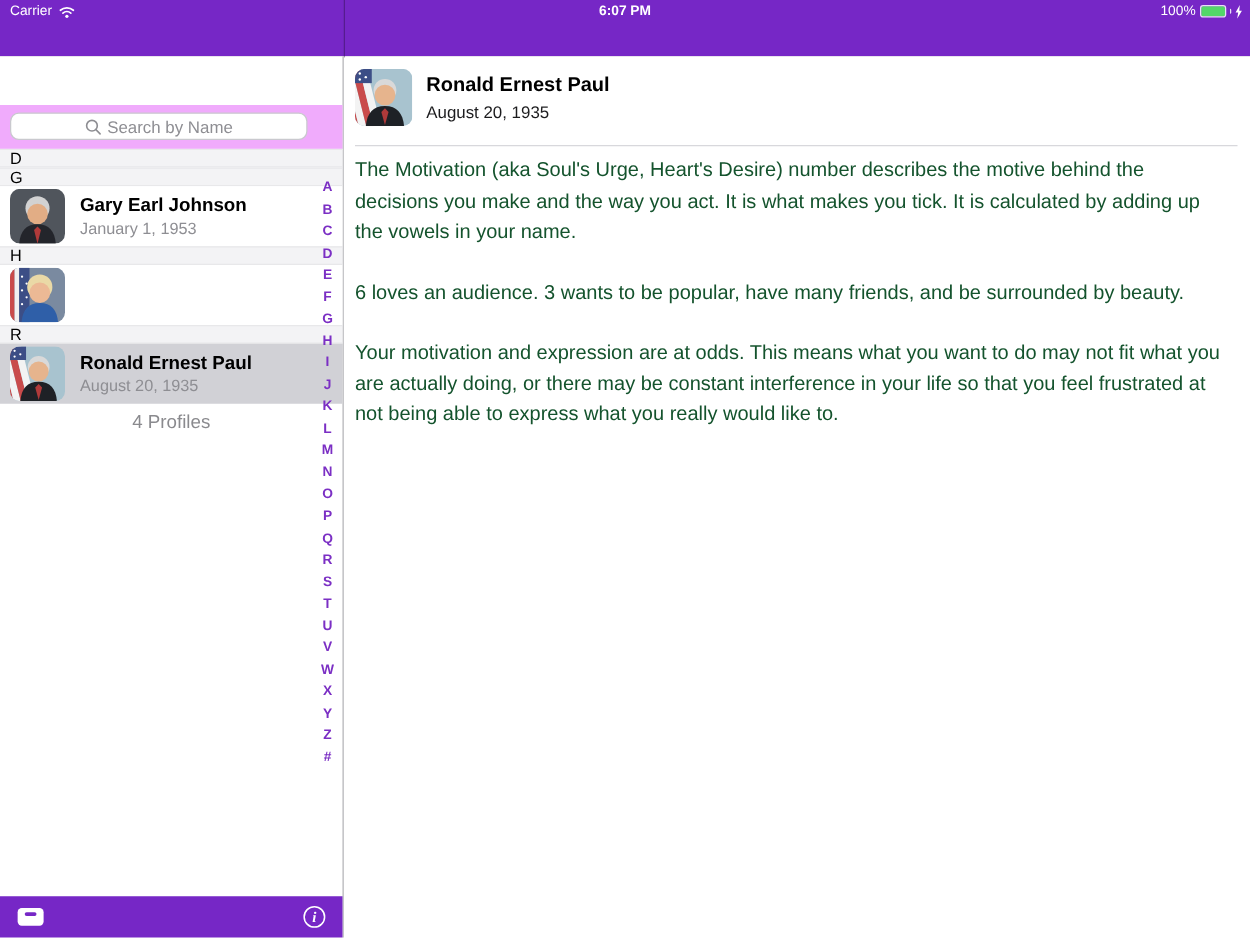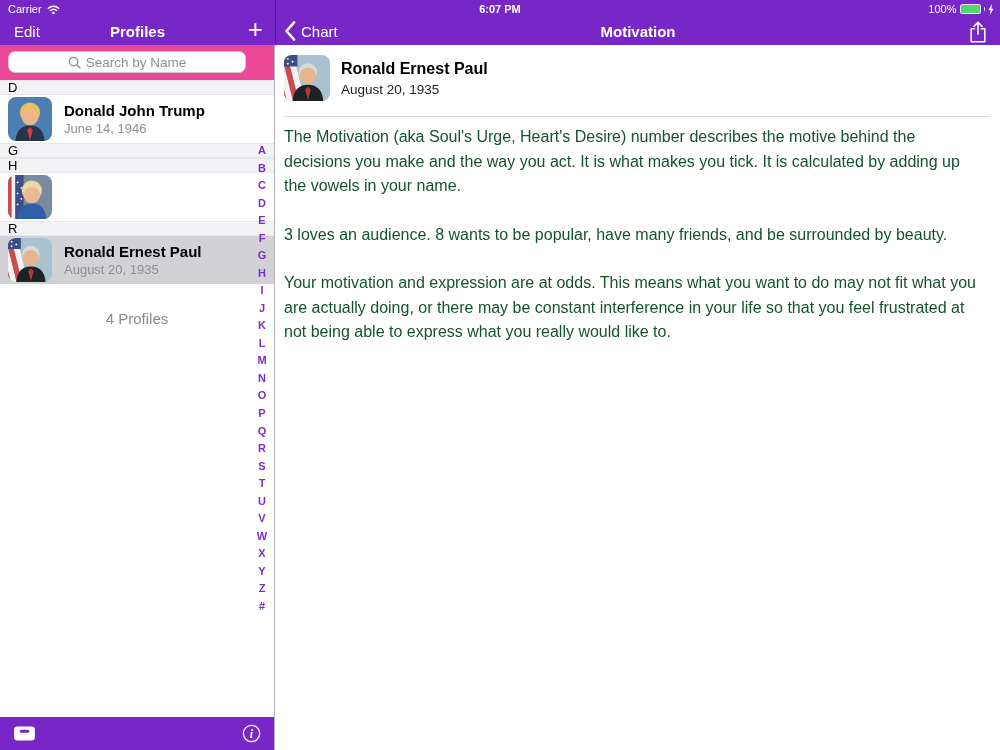--- a/index.html
+++ b/index.html
@@ -32,34 +32,34 @@
   .edit-btn{position:absolute;left:14px;top:5px;font-size:15px;cursor:pointer;}
   .panel-title{position:absolute;left:0;right:0;top:5px;text-align:center;font-size:15px;font-weight:bold;}
   .add-btn{position:absolute;right:12px;top:-2px;font-size:26px;font-weight:300;cursor:pointer;line-height:27px;}
   .back-btn{position:absolute;left:8px;top:3px;display:flex;align-items:center;gap:5px;cursor:pointer;}
   .back-btn span{font-size:15px;}
   .share-btn{position:absolute;right:12px;top:2px;cursor:pointer;}
 
   
   .sidebar{position:absolute;top:45px;left:0;width:275px;bottom:0;background:#fff;
            border-right:1px solid #b4b4b8;}
-  .search-area{height:35px;background:#ec4899;position:relative;}
+  .search-area{height:35px;background:#f0abfc;position:relative;margin-top:39px;}
   .search-field{position:absolute;left:8px;right:28px;top:6px;height:22px;background:#fff;
       border:1px solid #c9c9ce;border-radius:7px;display:flex;align-items:center;justify-content:center;
       gap:5px;color:#8e8e93;font-size:13.5px;cursor:text;}
   .section-header{height:15px;background:#f3f3f5;border-top:1px solid #e8e8ea;border-bottom:1px solid #e8e8ea;
       font-size:13px;line-height:13px;padding-left:8px;color:#000;display:flex;align-items:center;}
   .row{height:48px;display:flex;align-items:center;padding-left:8px;background:#fff;cursor:pointer;}
   .row.selected{background:var(--selected);}
   .avatar{width:44px;height:44px;border-radius:8px;overflow:hidden;flex:0 0 44px;}
   .avatar svg{display:block;width:100%;height:100%;}
   .row-text{margin-left:12px;}
   .row-name{font-size:15px;font-weight:bold;color:#000;}
   .row-date{font-size:13px;color:#8e8e93;margin-top:2px;}
-  .profiles-count{margin-top:26px;text-align:center;font-size:15px;color:#8a8a8e;}
+  .profiles-count{margin-top:6px;text-align:center;font-size:15px;color:#8a8a8e;}
 
   .alpha-index{position:absolute;top:100px;right:5px;width:14px;height:467px;
       display:flex;flex-direction:column;justify-content:space-between;align-items:center;}
   .alpha-index span{font-size:11px;font-weight:bold;color:var(--index);line-height:11px;cursor:pointer;}
 
   .toolbar{position:absolute;left:0;right:0;bottom:0;height:33px;background:var(--accent);
       display:flex;align-items:center;justify-content:space-between;padding:0 13px;}
   .tool-btn{cursor:pointer;display:flex;align-items:center;}
 
   
@@ -145,74 +145,51 @@
       <div class="sb-right">
         <span>100%</span>
         <span class="battery-body"></span>
         <span class="battery-tip"></span>
         <svg class="icon" width="6" height="11" viewBox="0 0 7 13">
           <path d="M4.5 0 L0.5 7 H3 L2 13 L6.5 5.5 H4 Z" fill="#fff"></path>
         </svg>
       </div>
     </div>
 
-    <div class="nav-row">
-      <div class="nav-left">
-        <span class="edit-btn">Edit</span>
-        <span class="panel-title">Profiles</span>
-        <span class="add-btn">+</span>
-      </div>
-      <div class="nav-right">
-        <span class="back-btn">
-          <svg class="icon" width="12" height="20" viewBox="0 0 12 20">
-            <path d="M10 1.5 L2.5 10 L10 18.5" stroke="#fff" stroke-width="2.6" fill="none" stroke-linecap="round" stroke-linejoin="round"></path>
-          </svg>
-          <span>Chart</span>
-        </span>
-        <span class="panel-title">Motivation</span>
-        <span class="share-btn">
-          <svg class="icon" width="20" height="24" viewBox="0 0 22 26">
-            <path d="M11 3 V15.5" stroke="#fff" stroke-width="1.7" fill="none" stroke-linecap="round"></path>
-            <path d="M6.5 7 L11 2.3 L15.5 7" stroke="#fff" stroke-width="1.7" fill="none" stroke-linecap="round" stroke-linejoin="round"></path>
-            <path d="M7.2 9.5 H3.5 V23.8 H18.5 V9.5 H14.8" stroke="#fff" stroke-width="1.7" fill="none" stroke-linecap="round" stroke-linejoin="round"></path>
-          </svg>
-        </span>
-      </div>
-    </div>
     <div class="pane-divider"></div>
   </div>
 
   <div class="sidebar">
     <div class="search-area">
       <div class="search-field">
         <svg class="icon" width="13" height="13" viewBox="0 0 14 14">
           <circle cx="6" cy="6" r="4.6" stroke="#8e8e93" stroke-width="1.4" fill="none"></circle>
           <path d="M9.4 9.4 L13 13" stroke="#8e8e93" stroke-width="1.4" stroke-linecap="round"></path>
         </svg>
         <span>Search by Name</span>
       </div>
     </div>
 
     <div class="section">
       <div class="section-header">D</div>
+    </div>
+
+    <div class="section">
+      <div class="section-header">G</div>
       <div class="row">
         <span class="avatar">
             <svg viewBox="0 0 48 48">
-              <use href="#av-trump"></use>
+              <use href="#av-johnson"></use>
             </svg>
           </span>
         <div class="row-text">
-          <div class="row-name">Donald John Trump</div>
-          <div class="row-date">June 14, 1946</div>
+          <div class="row-name">Gary Earl Johnson</div>
+          <div class="row-date">January 1, 1953</div>
         </div>
       </div>
-    </div>
-
-    <div class="section">
-      <div class="section-header">G</div>
     </div>
 
     <div class="section">
       <div class="section-header">H</div>
       <div class="row">
         <span class="avatar">
             <svg viewBox="0 0 48 48">
               <use href="#av-clinton"></use>
             </svg>
           </span>
@@ -289,18 +266,18 @@
             <use href="#av-paul"></use>
           </svg>
         </span>
       <div class="dh-text">
         <div class="dh-name">Ronald Ernest Paul</div>
         <div class="dh-date">August 20, 1935</div>
       </div>
     </div>
     <div class="detail-body">
       <p>The Motivation (aka Soul's Urge, Heart's Desire) number describes the motive behind the decisions you make and the way you act. It is what makes you tick. It is calculated by adding up the vowels in your name.</p>
-      <p>3 loves an audience. 8 wants to be popular, have many friends, and be surrounded by beauty.</p>
+      <p>6 loves an audience. 3 wants to be popular, have many friends, and be surrounded by beauty.</p>
       <p>Your motivation and expression are at odds. This means what you want to do may not fit what you are actually doing, or there may be constant interference in your life so that you feel frustrated at not being able to express what you really would like to.</p>
     </div>
   </div>
 
 </div>
 
 </body></html>

